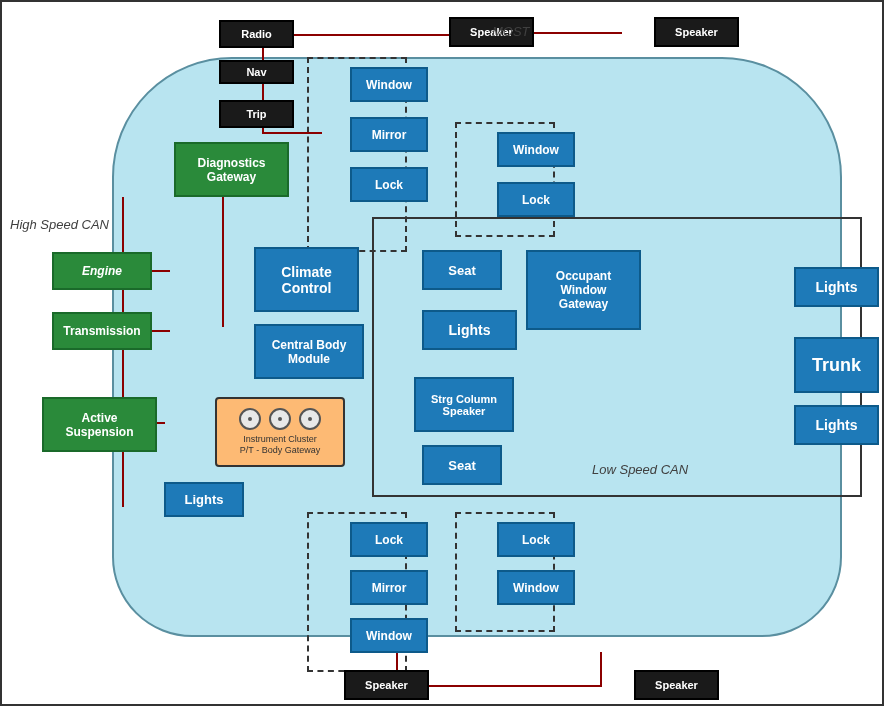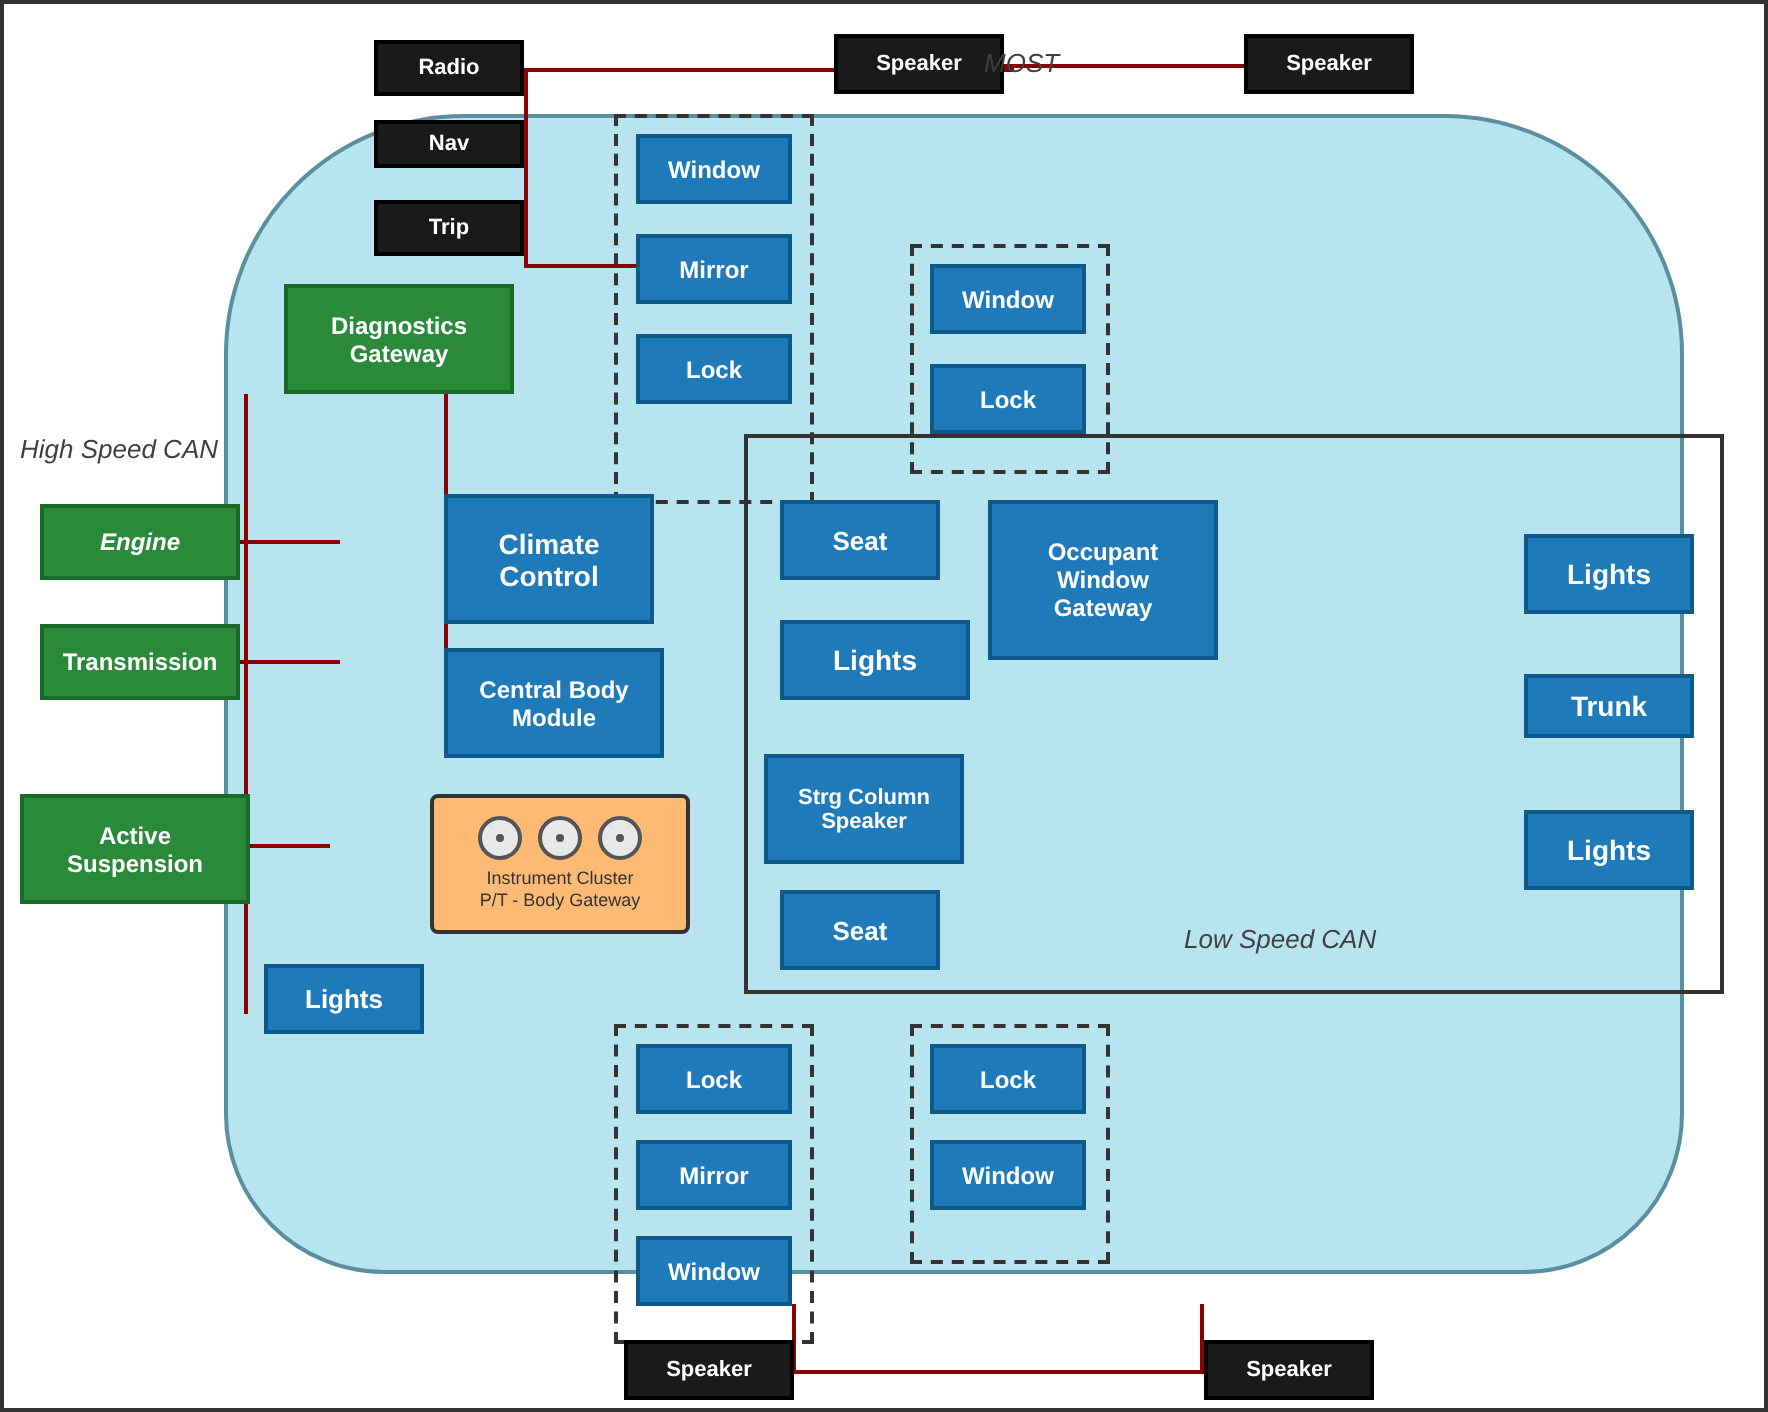--- a/index.html
+++ b/index.html
@@ -37,20 +37,21 @@
     
     .box {
       position: absolute;
       display: flex;
       align-items: center;
       justify-content: center;
       text-align: center;
       border: 2px solid;
       font-weight: bold;
       z-index: 10;
+      margin-left: 32px;
     }
 
     .box-dark {
       background: #1a1a1a;
       color: #fff;
       border-color: #000;
     }
 
     .box-blue {
       background: #1e7ab8;
@@ -278,21 +279,21 @@
 Speaker</span>
   </div>
 
   <div class="box box-blue" style="left:388px; top:443px; width:80px; height:40px; font-size:13px;">
     <span>Seat</span>
   </div>
 
   <div class="box box-blue" style="left:760px; top:265px; width:85px; height:40px; font-size:14px; font-weight:bold;">
     <span>Lights</span>
   </div>
-  <div class="box box-blue" style="left:760px; top:335px; width:85px; height:32px; font-size:14px;">
+  <div class="box box-blue" style="left:760px; top:335px; width:85px; height:56px; font-size:18px;">
     <span>Trunk</span>
   </div>
   <div class="box box-blue" style="left:760px; top:403px; width:85px; height:40px; font-size:14px; font-weight:bold;">
     <span>Lights</span>
   </div>
 
   <div class="low-speed-box"></div>
 
   <div class="dashed-group" style="left:305px; top:510px; width:100px; height:160px;"></div>
 

